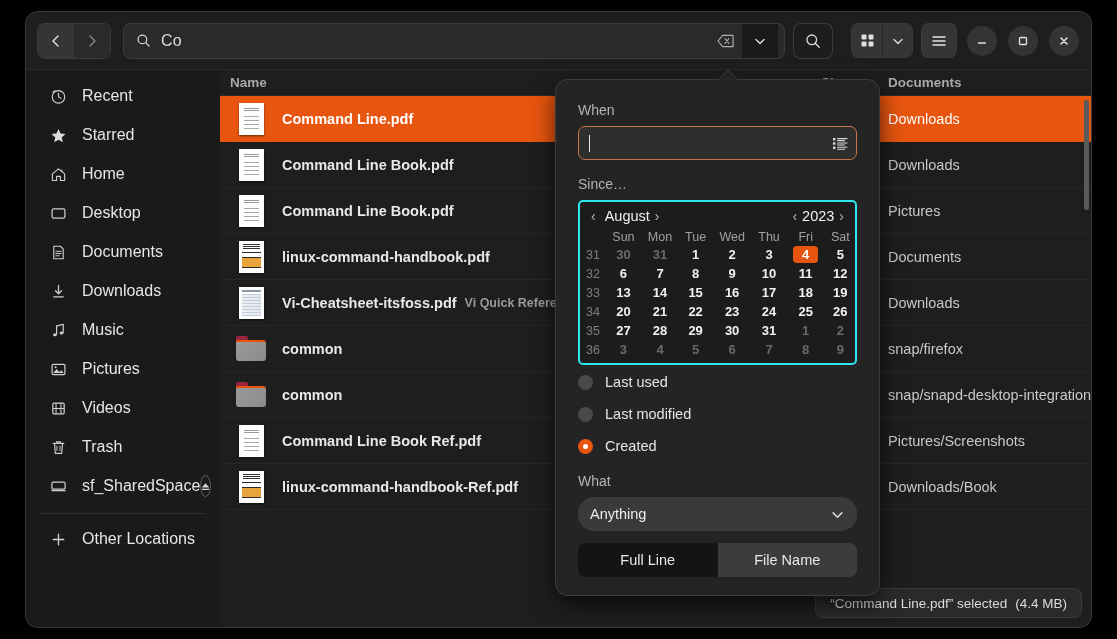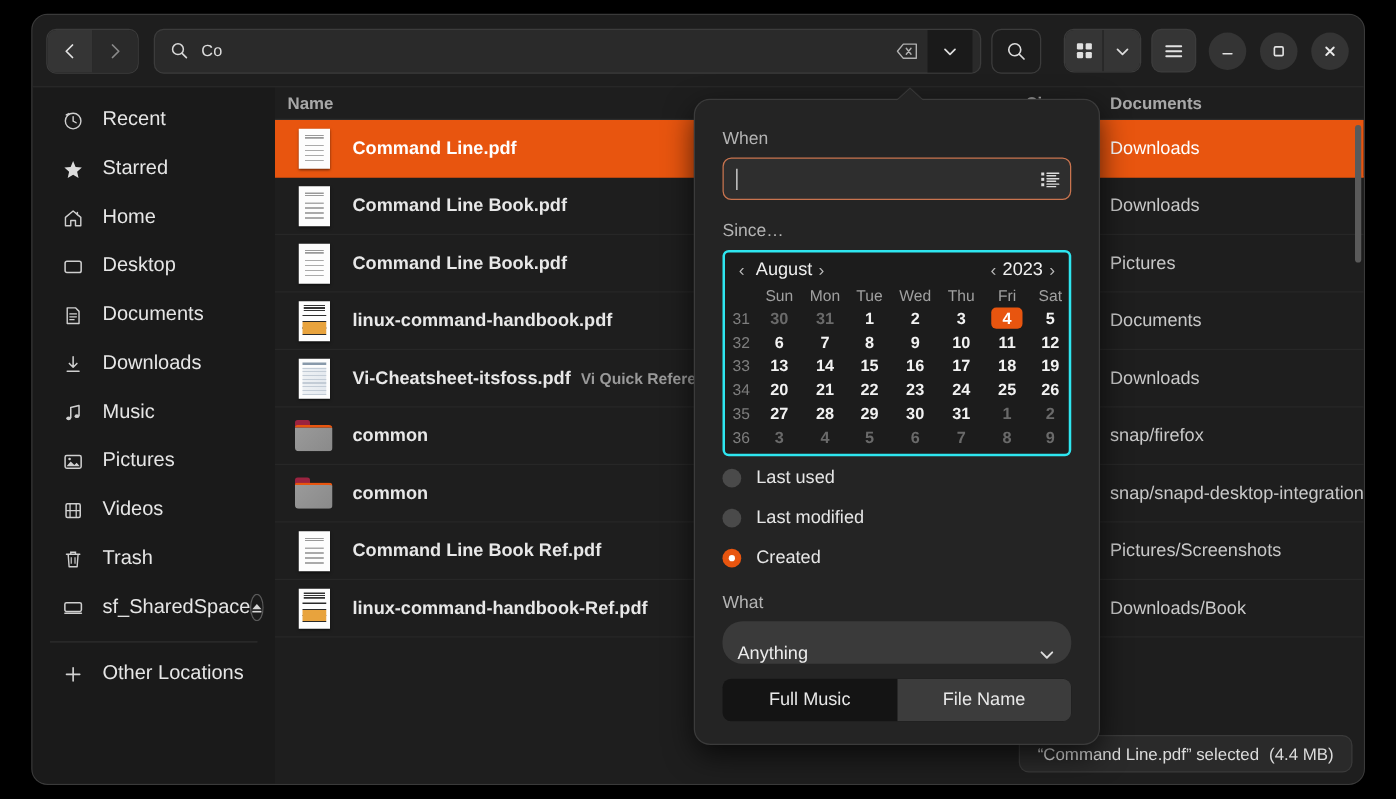--- a/index.html
+++ b/index.html
@@ -51,21 +51,21 @@
     margin-left: 14px;
     background: #2a2a2a;
     border-radius: 7px;
     box-shadow: 0 0 0 1px #3c3c3c;
     display: flex; align-items: center;
     padding: 0 6px 0 12px;
   }
   #search-query {
     flex: 1;
     color: #dcdcdc;
-    font-size: 13px;
+    font-size: 16px;
     margin-left: 10px;
     letter-spacing: 0.2px;
   }
   .sbtn {
     width: 34px; height: 34px;
     display: flex; align-items: center; justify-content: center;
     cursor: pointer;
     border-radius: 6px;
   }
   #clear-btn { opacity: .85; }
@@ -379,21 +379,21 @@
     content:"";
     width:5px; height:5px; border-radius:50%; background:#fff;
   }
   .radio-lbl { color:#e6e6e6; font-size:14.5px; margin-left:12px; }
 
   #what-label { margin-top: 12px; }
   #what-select {
     height: 34px;
     background: #3a3a3a;
     border-radius: 16px;
-    display:flex; align-items:flex-end;
+    display:flex; align-items:center;
     padding: 0 12px;
     cursor:pointer;
   }
   #what-value { color:#ececec; font-size:14.5px; flex:1; }
 
   #mode-toggle {
     margin-top: 12px;
     height: 34px;
     background: #141414;
     border-radius: 7px;
@@ -849,19 +849,19 @@
     <div class="pop-label" id="what-label">What</div>
 
     <div id="what-select">
       <span id="what-value">Anything</span>
       <svg width="15" height="15" viewBox="0 0 14 14">
         <path d="M3 5.5 L7 9.5 L11 5.5" fill="none" stroke="#dcdcdc" stroke-width="1.4" stroke-linecap="round" stroke-linejoin="round"></path>
       </svg>
     </div>
 
     <div id="mode-toggle">
-      <span class="mode-btn">Full Music</span>
+      <span class="mode-btn">Full Line</span>
       <span class="mode-btn active">File Name</span>
     </div>
 
   </div>
 
 </div>
 
 </body></html>

